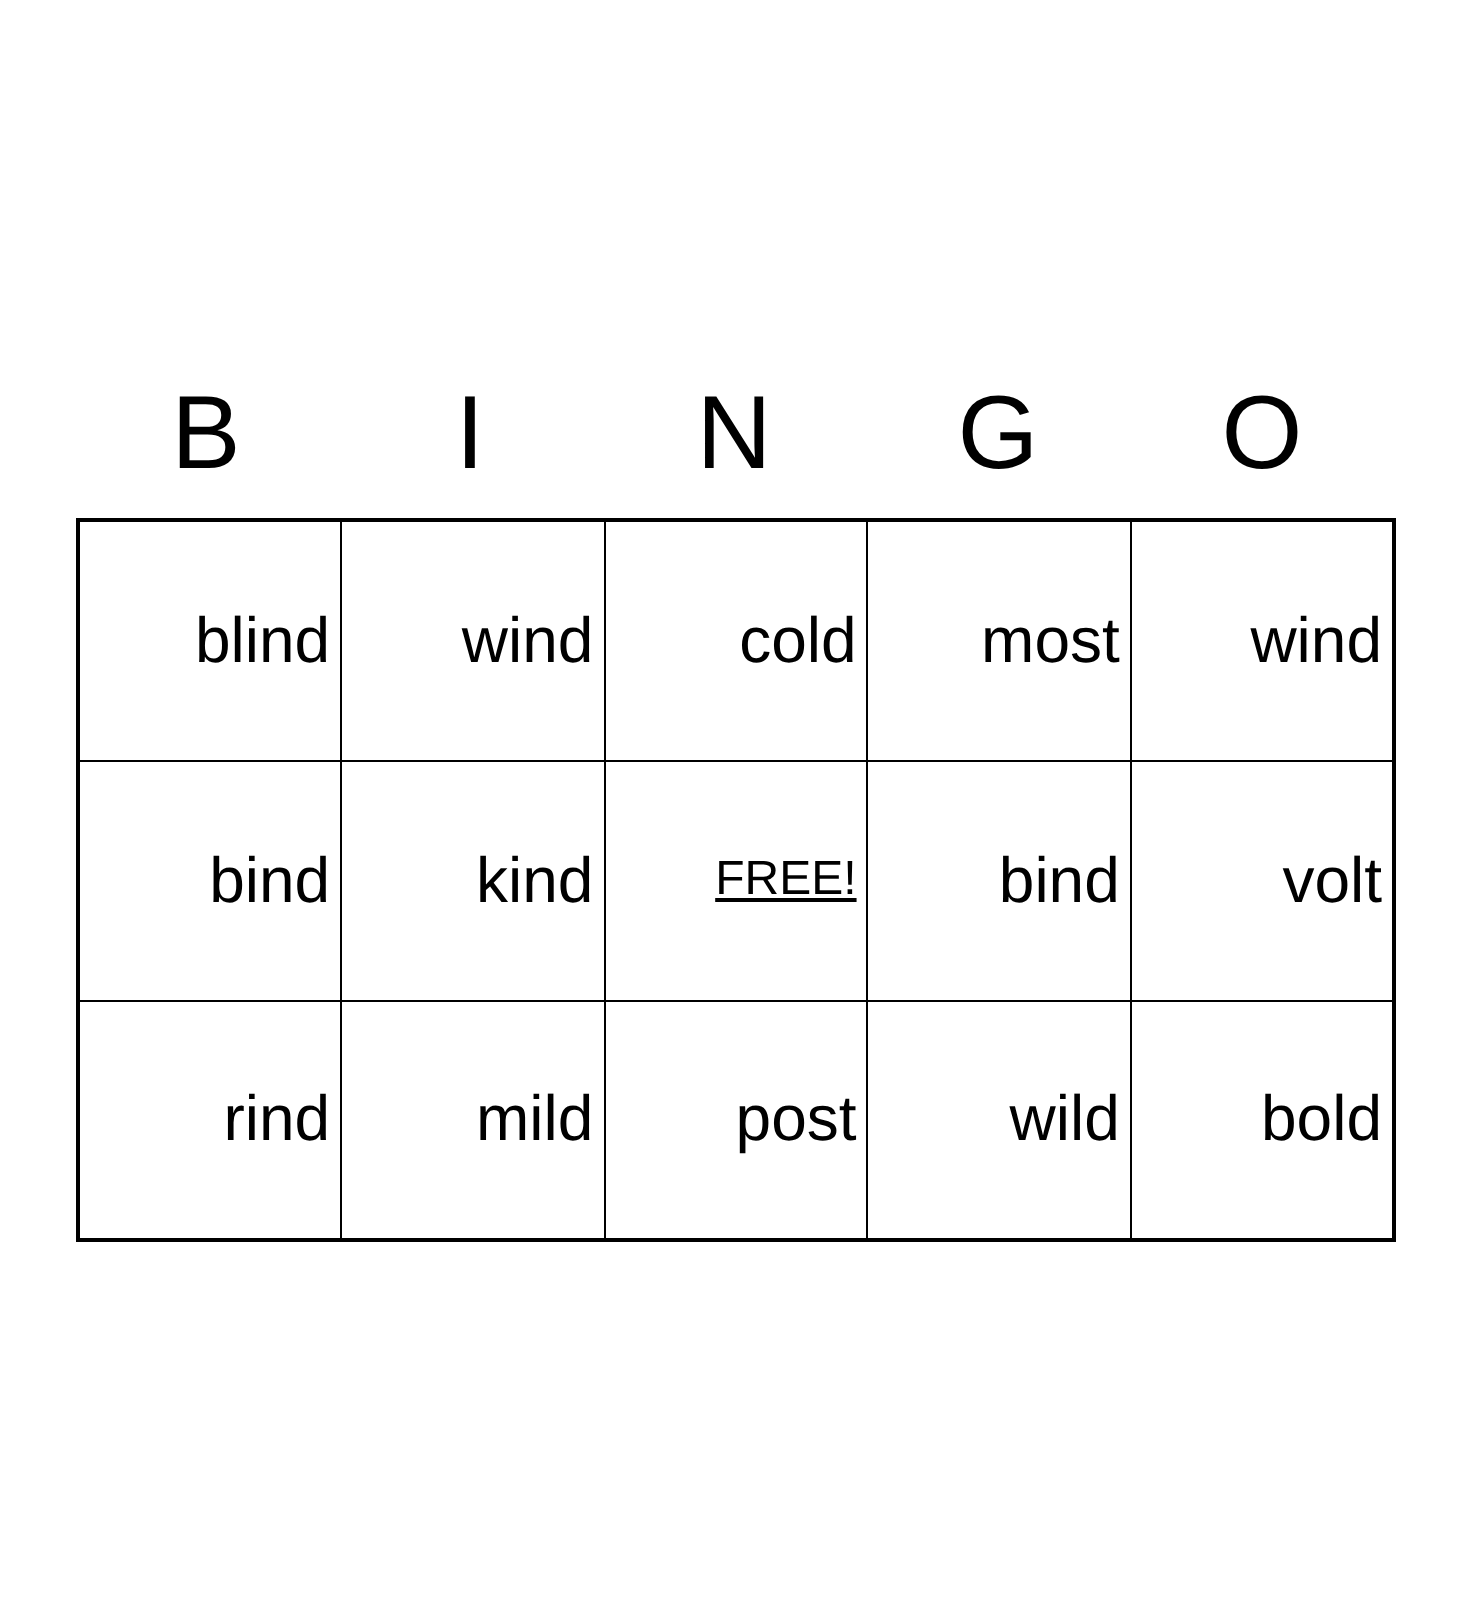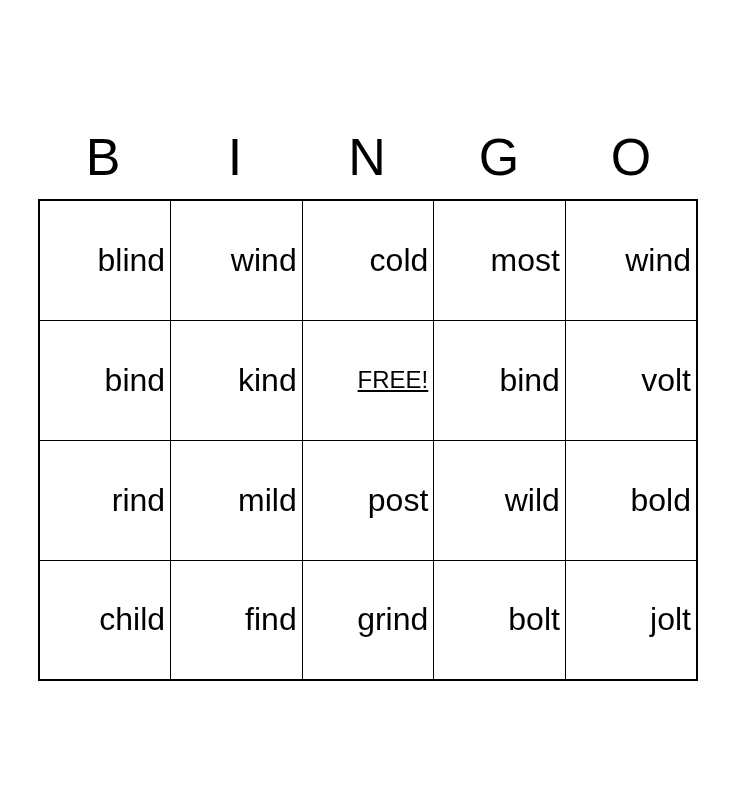--- a/index.html
+++ b/index.html
@@ -91,22 +91,15 @@
           <td>bind</td>
           <td>volt</td>
         </tr>
         <tr>
           <td>rind</td>
           <td>mild</td>
           <td>post</td>
           <td>wild</td>
           <td>bold</td>
         </tr>
-        <tr>
-          <td>child</td>
-          <td>find</td>
-          <td>grind</td>
-          <td>bolt</td>
-          <td>jolt</td>
-        </tr>
       </tbody>
   </table>
 </div>
 
 </body></html>

